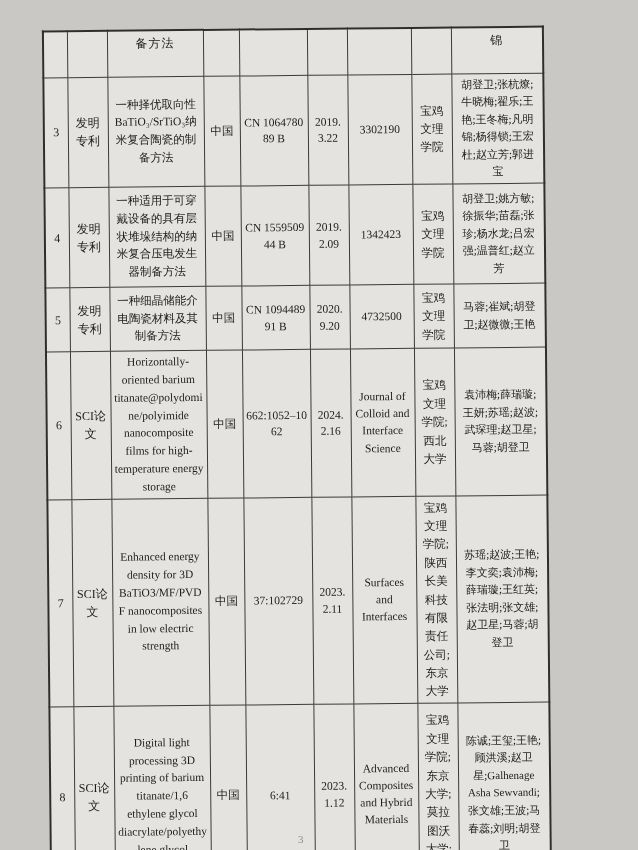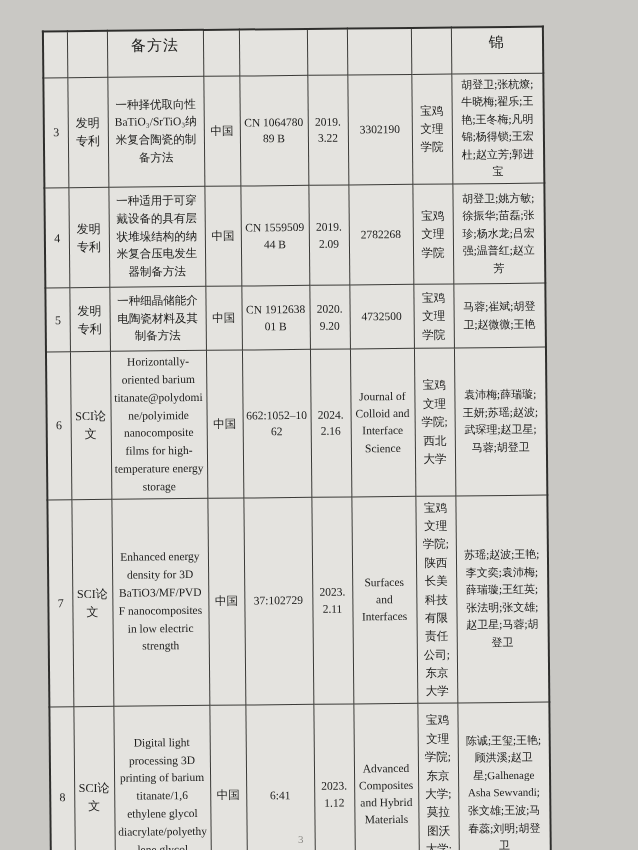--- a/index.html
+++ b/index.html
@@ -38,21 +38,21 @@
   col.c-country{width:36px;} col.c-number{width:68px;} col.c-date{width:40px;}
   col.c-cert{width:64px;} col.c-institution{width:40px;} col.c-authors{width:92px;}
   
   tbody tr:nth-child(1){height:46px;}
   tbody tr:nth-child(2){height:92px;}
   tbody tr:nth-child(3){height:100px;}
   tbody tr:nth-child(4){height:64px;}
   tbody tr:nth-child(5){height:130px;}
   tbody tr:nth-child(6){height:190px;}
   tbody tr:nth-child(7){height:182px;}
-  .header-row td{vertical-align:top;padding-top:3px;font-size:15px;letter-spacing:1px;}
+  .header-row td{vertical-align:top;padding-top:3px;font-size:12px;letter-spacing:1px;}
   .col-title{overflow-wrap:break-word;word-break:break-word;line-height:1.55;}
   .col-number,.col-date{word-break:break-all;line-height:1.45;}
   .col-institution{padding:2px 6px;line-height:1.6;}
   .col-authors{font-size:11px;line-height:1.6;overflow-wrap:break-word;word-break:break-word;padding:2px 4px;}
   .col-seq,.col-type{font-size:12px;}
   .col-cert{overflow-wrap:break-word;line-height:1.5;}
   .pagenum{
     position:absolute;left:298px;top:833px;
     font-size:11px;color:#8d8c88;
   }
@@ -98,30 +98,30 @@
           <td class="col-institution">宝鸡文理学院</td>
           <td class="col-authors">胡登卫;张杭燎;牛晓梅;翟乐;王艳;王冬梅;凡明锦;杨得锁;王宏杜;赵立芳;郭进宝</td>
         </tr>
         <tr>
           <td class="col-seq">4</td>
           <td class="col-type">发明专利</td>
           <td class="col-title">一种适用于可穿戴设备的具有层状堆垛结构的纳米复合压电发生器制备方法</td>
           <td class="col-country">中国</td>
           <td class="col-number">CN 155950944 B</td>
           <td class="col-date">2019.2.09</td>
-          <td class="col-cert">2782268</td>
+          <td class="col-cert">1342423</td>
           <td class="col-institution">宝鸡文理学院</td>
           <td class="col-authors">胡登卫;姚方敏;徐振华;苗磊;张珍;杨水龙;吕宏强;温普红;赵立芳</td>
         </tr>
         <tr>
           <td class="col-seq">5</td>
           <td class="col-type">发明专利</td>
           <td class="col-title">一种细晶储能介电陶瓷材料及其制备方法</td>
           <td class="col-country">中国</td>
-          <td class="col-number">CN 191263801 B</td>
+          <td class="col-number">CN 109448991 B</td>
           <td class="col-date">2020.9.20</td>
           <td class="col-cert">4732500</td>
           <td class="col-institution">宝鸡文理学院</td>
           <td class="col-authors">马蓉;崔斌;胡登卫;赵微微;王艳</td>
         </tr>
         <tr>
           <td class="col-seq">6</td>
           <td class="col-type">SCI论文</td>
           <td class="col-title">Horizontally-oriented barium titanate@polydomine/polyimide nanocomposite films for high-temperature energy storage</td>
           <td class="col-country">中国</td>

